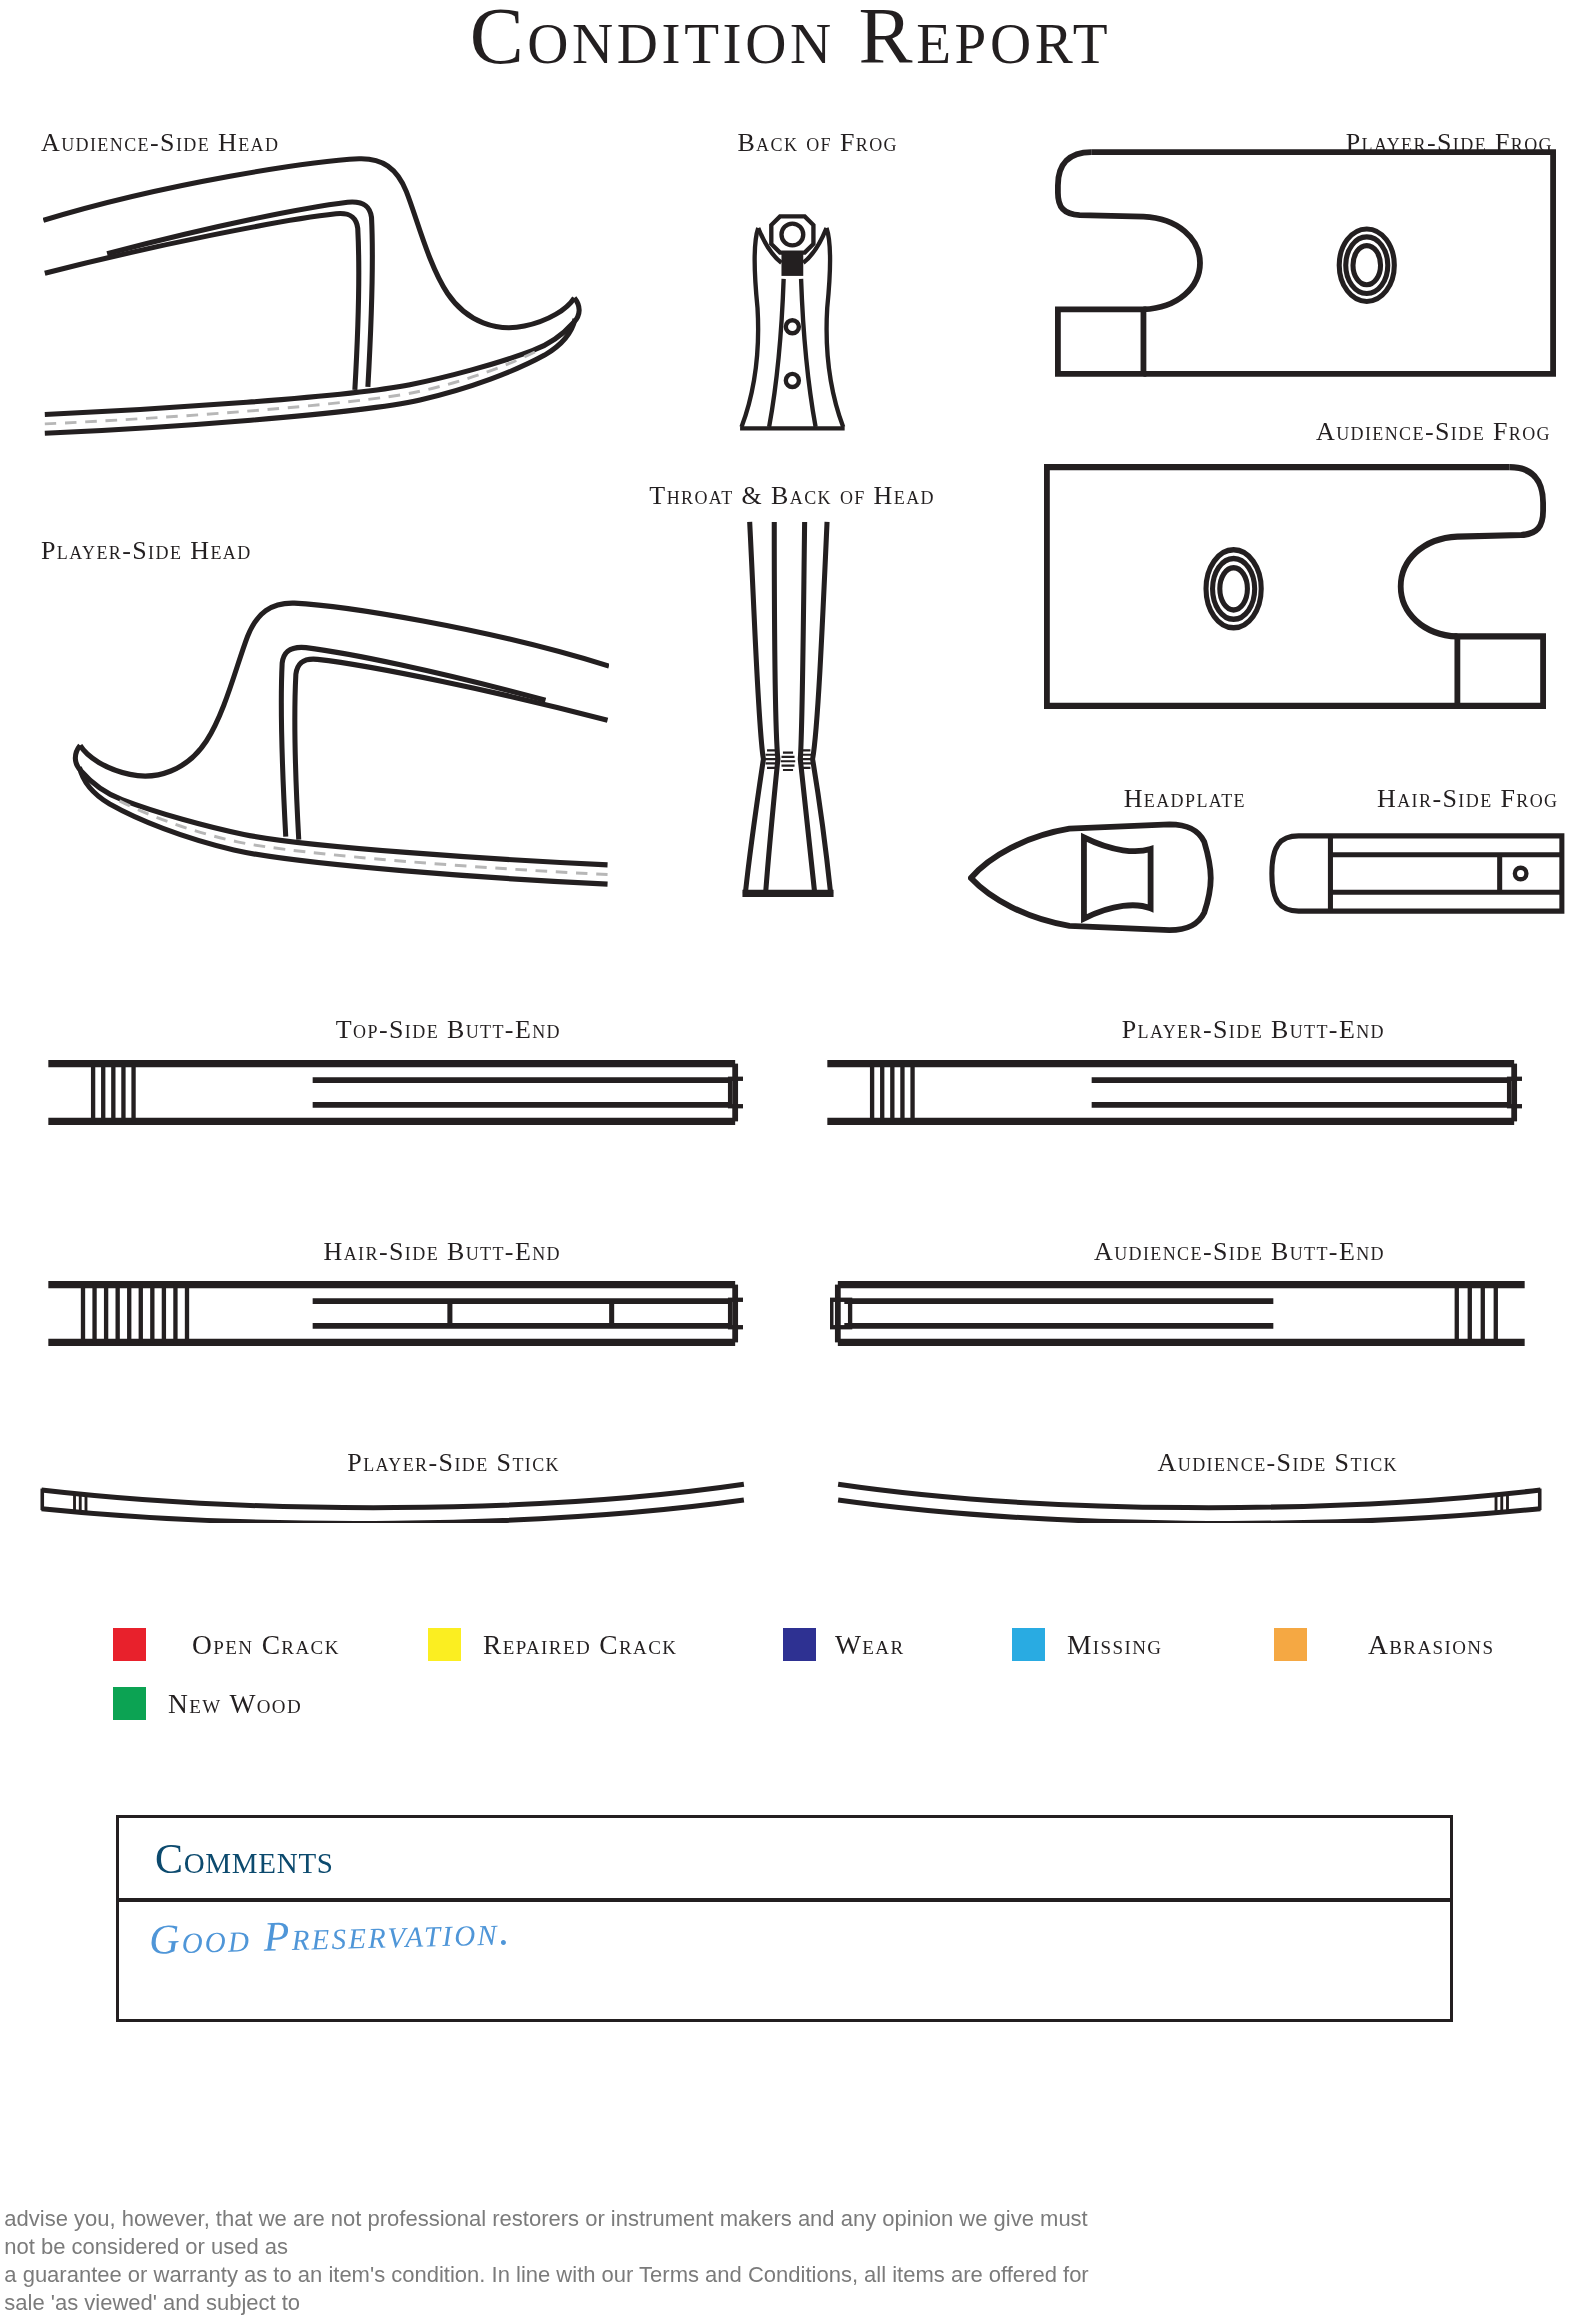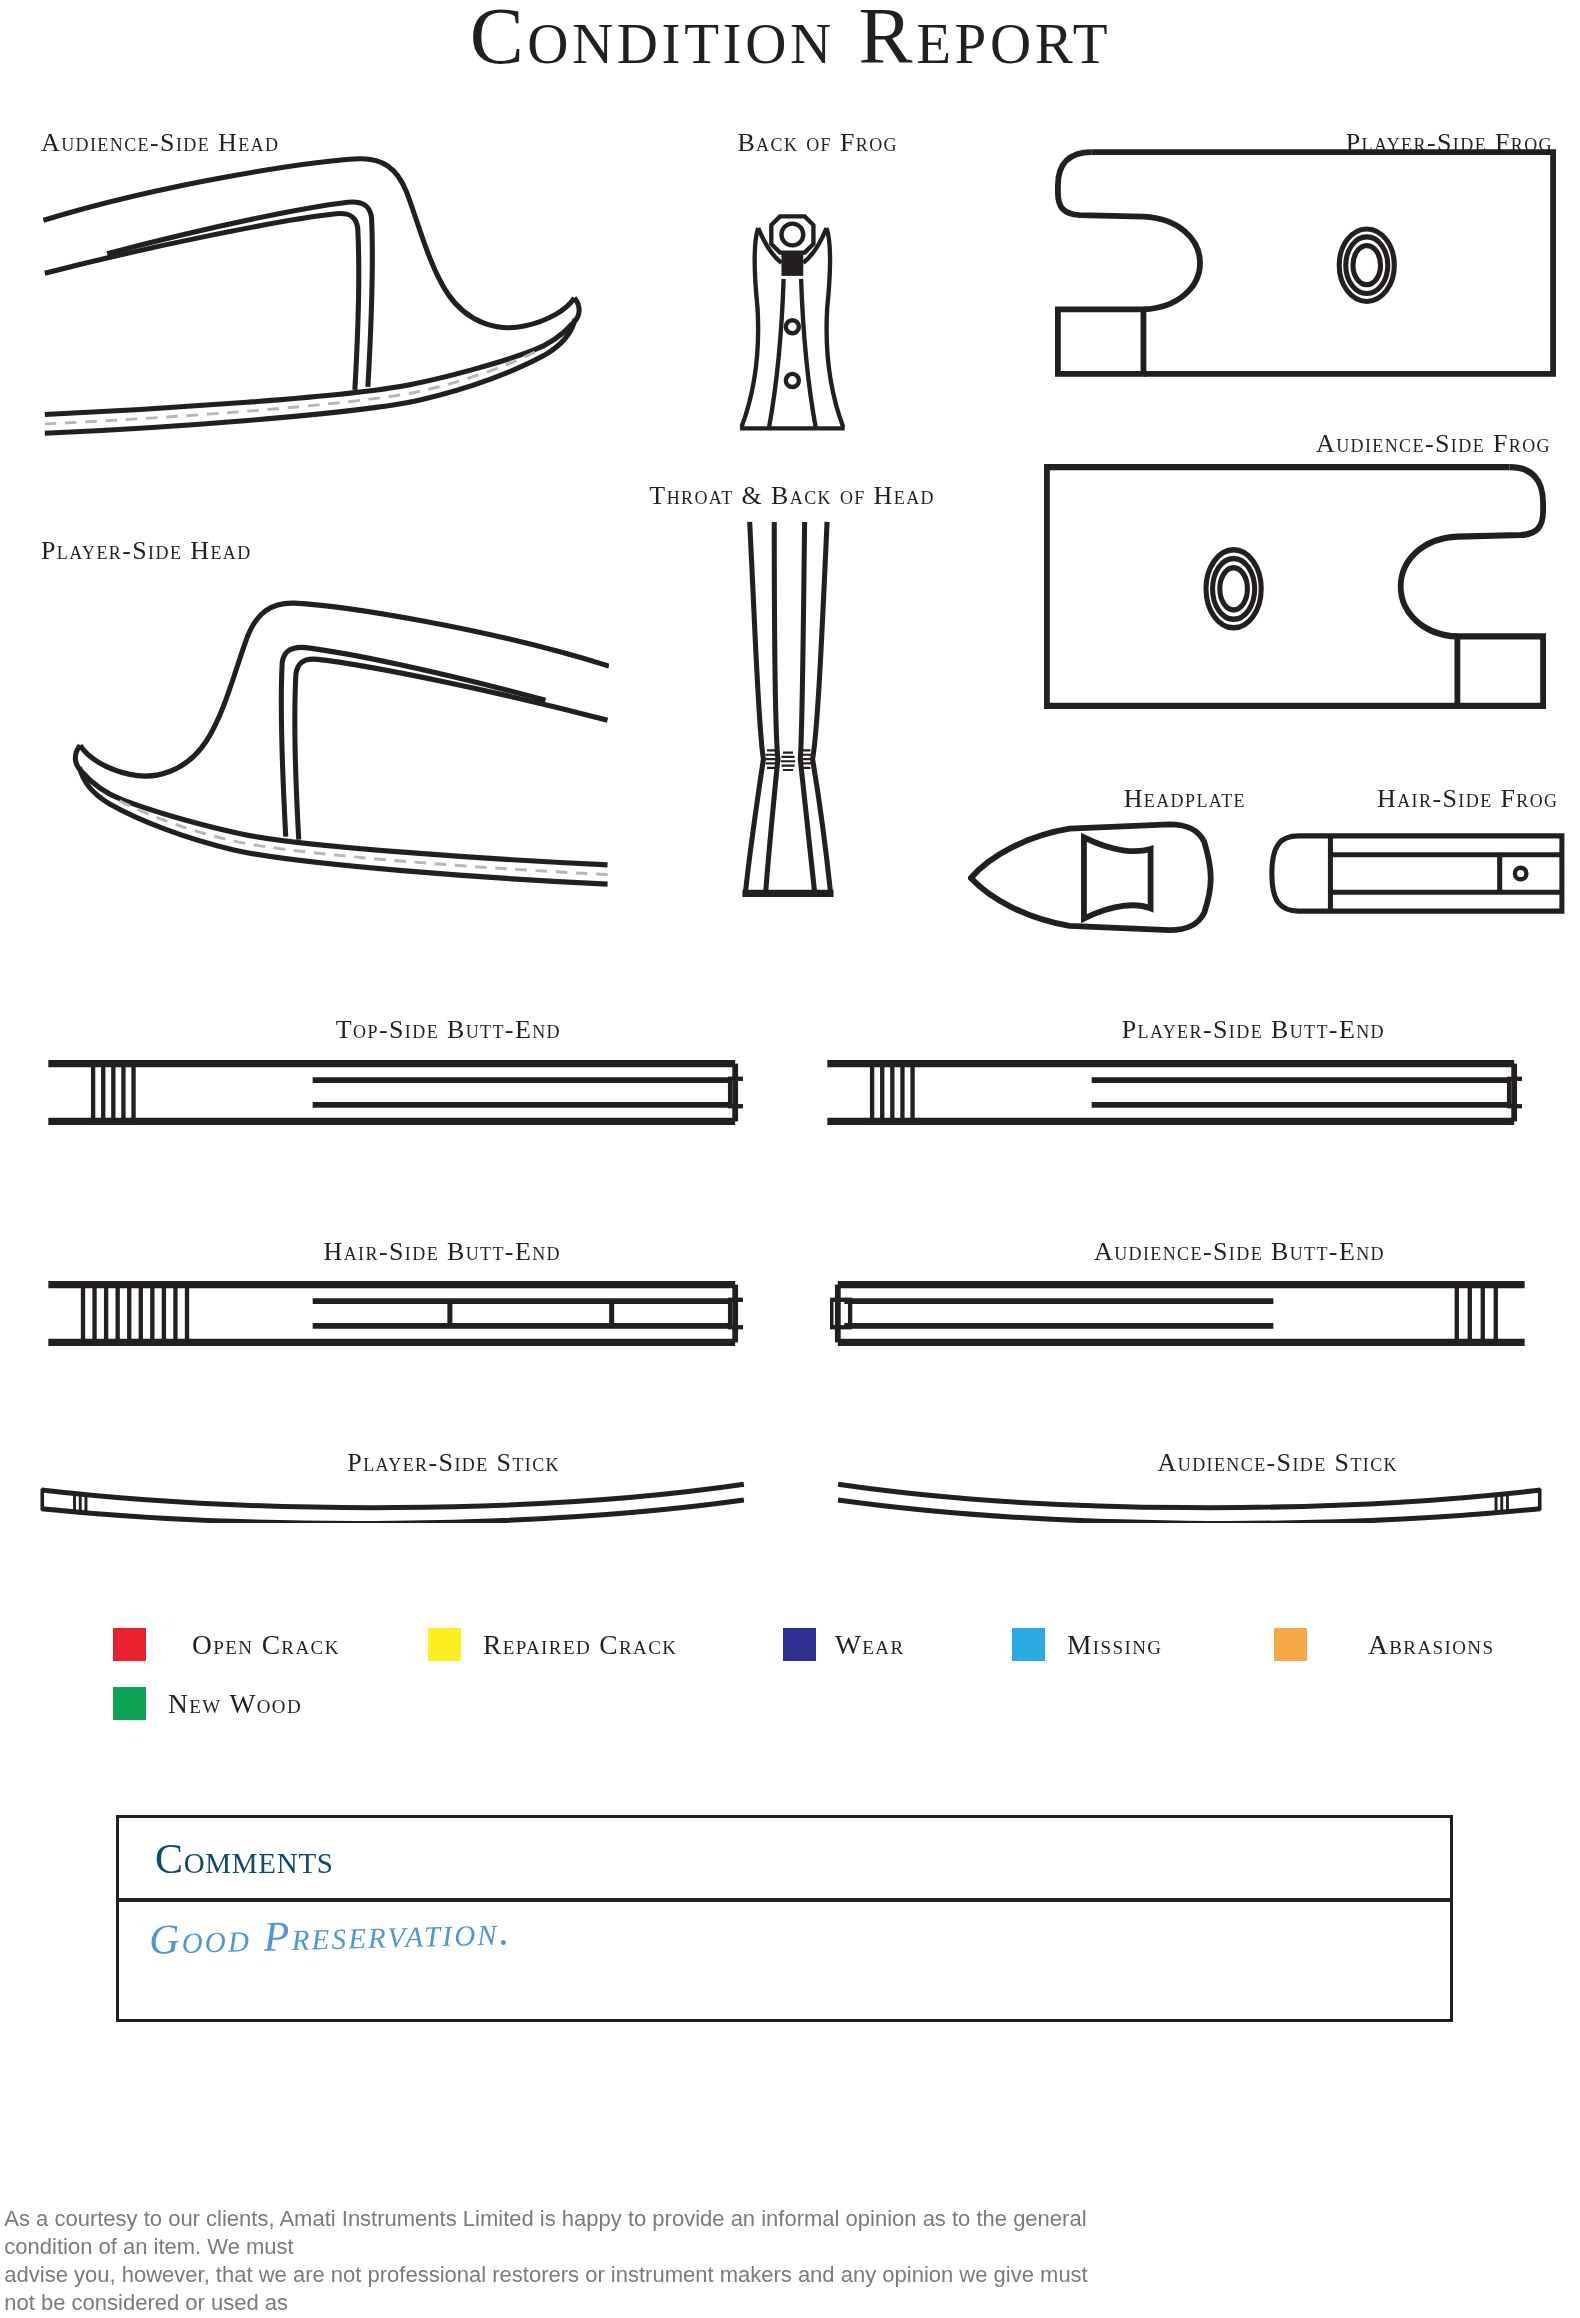--- a/index.html
+++ b/index.html
@@ -56,21 +56,21 @@
 </head>
 <body>
 
 <div id="page">
 
   <div id="title" class="abs">Condition Report</div>
 
   <div class="abs sec-label" style="left:41px;top:128px;">Audience-Side Head</div>
   <div class="abs sec-label ctr" style="left:681px;top:128px;width:217px;">Back of Frog</div>
   <div class="abs sec-label rgt" style="right:28px;top:128px;width:362px;">Player-Side Frog</div>
-  <div class="abs sec-label rgt" style="right:30px;top:417px;width:362px;margin-top:12px;">Audience-Side Frog</div>
+  <div class="abs sec-label rgt" style="right:30px;top:417px;width:362px;">Audience-Side Frog</div>
   <div class="abs sec-label ctr" style="left:645px;top:481px;width:290px;">Throat &amp; Back of Head</div>
   <div class="abs sec-label" style="left:41px;top:536px;">Player-Side Head</div>
   <div class="abs sec-label ctr" style="left:1029px;top:784px;width:217px;">Headplate</div>
   <div class="abs sec-label rgt" style="right:22.5px;top:784px;width:362px;">Hair-Side Frog</div>
   <div class="abs sec-label ctr" style="left:199px;top:1015px;width:362px;">Top-Side Butt-End</div>
   <div class="abs sec-label ctr" style="left:1023px;top:1015px;width:362px;">Player-Side Butt-End</div>
   <div class="abs sec-label ctr" style="left:199px;top:1237px;width:362px;">Hair-Side Butt-End</div>
   <div class="abs sec-label ctr" style="left:1023px;top:1237px;width:362px;">Audience-Side Butt-End</div>
   <div class="abs sec-label ctr" style="left:198px;top:1448px;width:362px;">Player-Side Stick</div>
   <div class="abs sec-label ctr" style="left:1036px;top:1448px;width:362px;">Audience-Side Stick</div>
@@ -223,20 +223,19 @@
   <div class="abs swatch" style="left: 113px; top: 1687px; background-color: rgb(12, 163, 83);"></div>
   <div class="abs leg-label" style="left:168px;top:1687px;">New Wood</div>
 
   <div id="comments-box" class="abs">
     <div id="comments-title">Comments</div>
     <div id="comments-divider"></div>
     <div id="comments-note">Good Preservation.</div>
   </div>
 
   <div id="disclaimer" class="abs">
-    <div>As a courtesy to our clients, Amati Instruments Limited is happy to provide an informal opinion as to the general condition of an item. We must</div>
     <div>advise you, however, that we are not professional restorers or instrument makers and any opinion we give must not be considered or used as</div>
     <div>a guarantee or warranty as to an item's condition. In line with our Terms and Conditions, all items are offered for sale 'as viewed' and subject to</div>
 
   </div>
 
 </div>
 
 
 </body></html>

